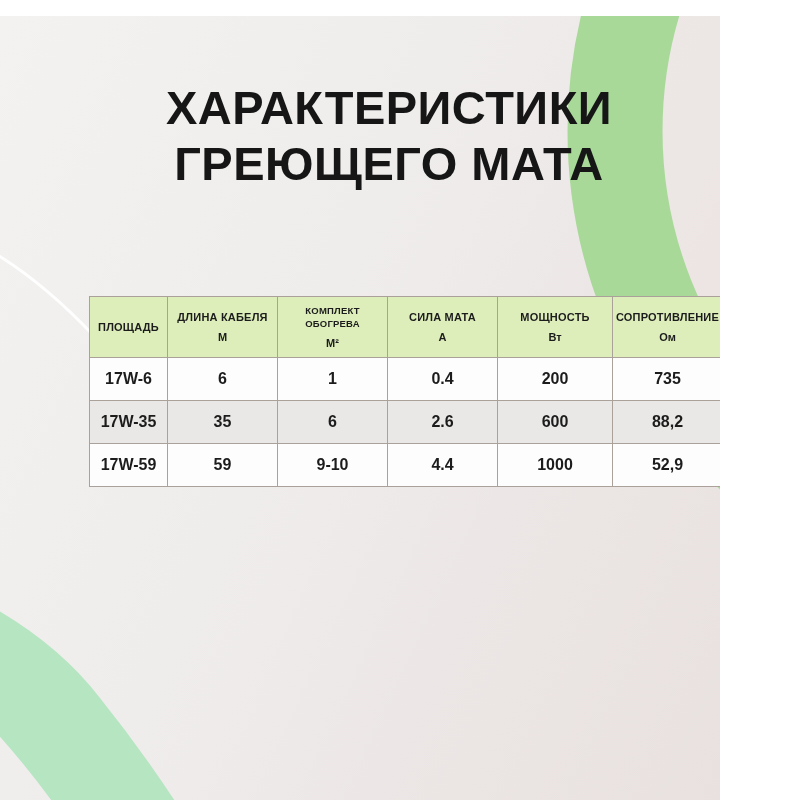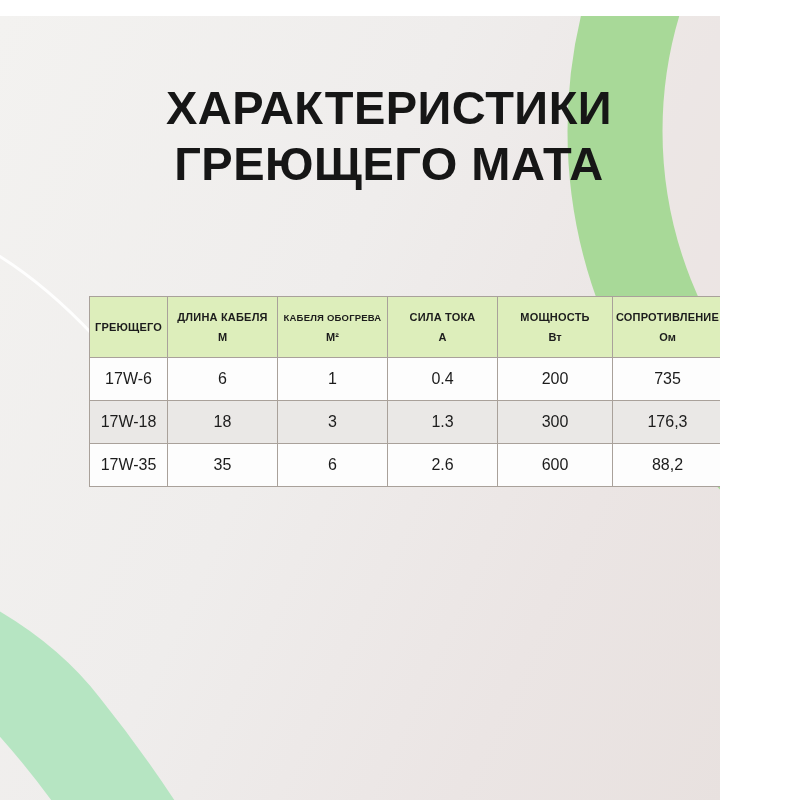--- a/index.html
+++ b/index.html
@@ -71,21 +71,21 @@
     gap: 7px; height: 100%;
   }
   .hl { font-size: 11px; font-weight: 700; line-height: 13px; letter-spacing: 0.2px; }
   th.narrow-label .hl { font-size: 9.5px; }
   .hu { font-size: 11px; font-weight: 700; line-height: 13px; }
   .hu:empty { display: none; }
 
   table.spec-table tbody td {
     height: 42px;
     font-size: 16px;
-    font-weight: 400;
+    font-weight: 700;
     background: var(--row_bg, #fdfdfd);
   }
   table.spec-table tbody tr:nth-child(even) td {
     background: var(--row_alt, #eae8e6);
   }
 </style>
 </head>
 <body>
 
 <div class="canvas">
@@ -109,39 +109,39 @@
       <col style="width:110px">
       <col style="width:110px">
       <col style="width:110px">
       <col style="width:115px">
       <col style="width:110px">
     </colgroup>
     <thead>
       <tr>
         <th>
           <div class="hwrap">
-            <span class="hl">ГРЕЮЩЕГО</span>
+            <span class="hl">ПЛОЩАДЬ</span>
 
           </div>
         </th>
         <th>
           <div class="hwrap">
             <span class="hl">ДЛИНА КАБЕЛЯ</span>
             <span class="hu">М</span>
           </div>
         </th>
         <th class="narrow-label">
           <div class="hwrap">
-            <span class="hl">КАБЕЛЯ ОБОГРЕВА</span>
+            <span class="hl">КОМПЛЕКТ ОБОГРЕВА</span>
             <span class="hu">М²</span>
           </div>
         </th>
         <th>
           <div class="hwrap">
-            <span class="hl">СИЛА ТОКА</span>
+            <span class="hl">СИЛА МАТА</span>
             <span class="hu">А</span>
           </div>
         </th>
         <th>
           <div class="hwrap">
             <span class="hl">МОЩНОСТЬ</span>
             <span class="hu">Вт</span>
           </div>
         </th>
         <th>
@@ -155,31 +155,31 @@
     <tbody>
       <tr>
         <td>17W-6</td>
         <td>6</td>
         <td>1</td>
         <td>0.4</td>
         <td>200</td>
         <td>735</td>
       </tr>
       <tr>
-        <td>17W-18</td>
-        <td>18</td>
-        <td>3</td>
-        <td>1.3</td>
-        <td>300</td>
-        <td>176,3</td>
-      </tr>
-      <tr>
         <td>17W-35</td>
         <td>35</td>
         <td>6</td>
         <td>2.6</td>
         <td>600</td>
         <td>88,2</td>
       </tr>
+      <tr>
+        <td>17W-59</td>
+        <td>59</td>
+        <td>9-10</td>
+        <td>4.4</td>
+        <td>1000</td>
+        <td>52,9</td>
+      </tr>
     </tbody>
   </table>
 
 </div>
 
 </body></html>

